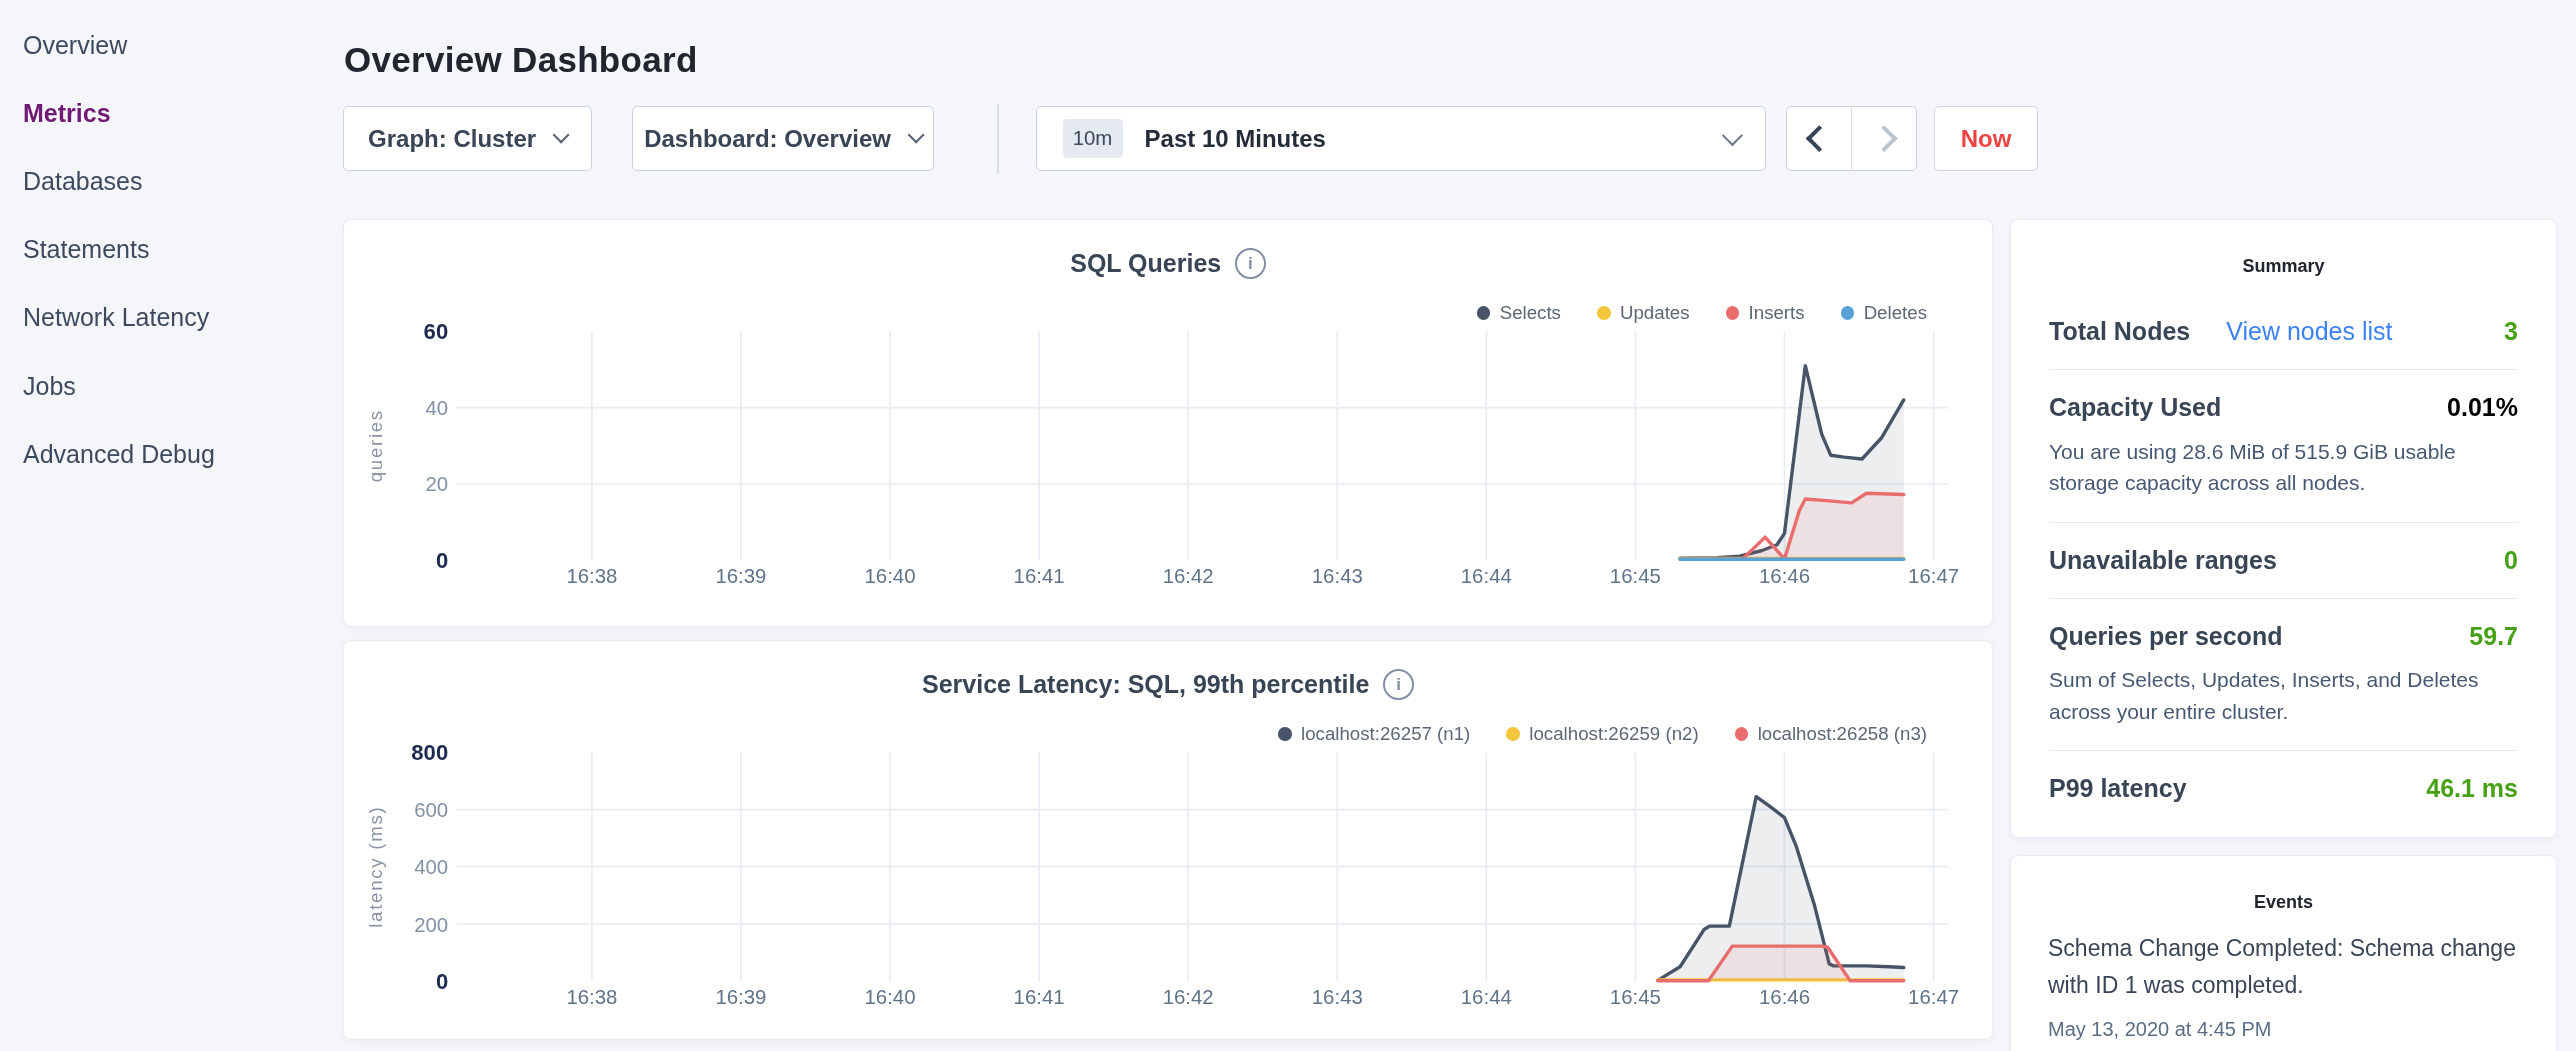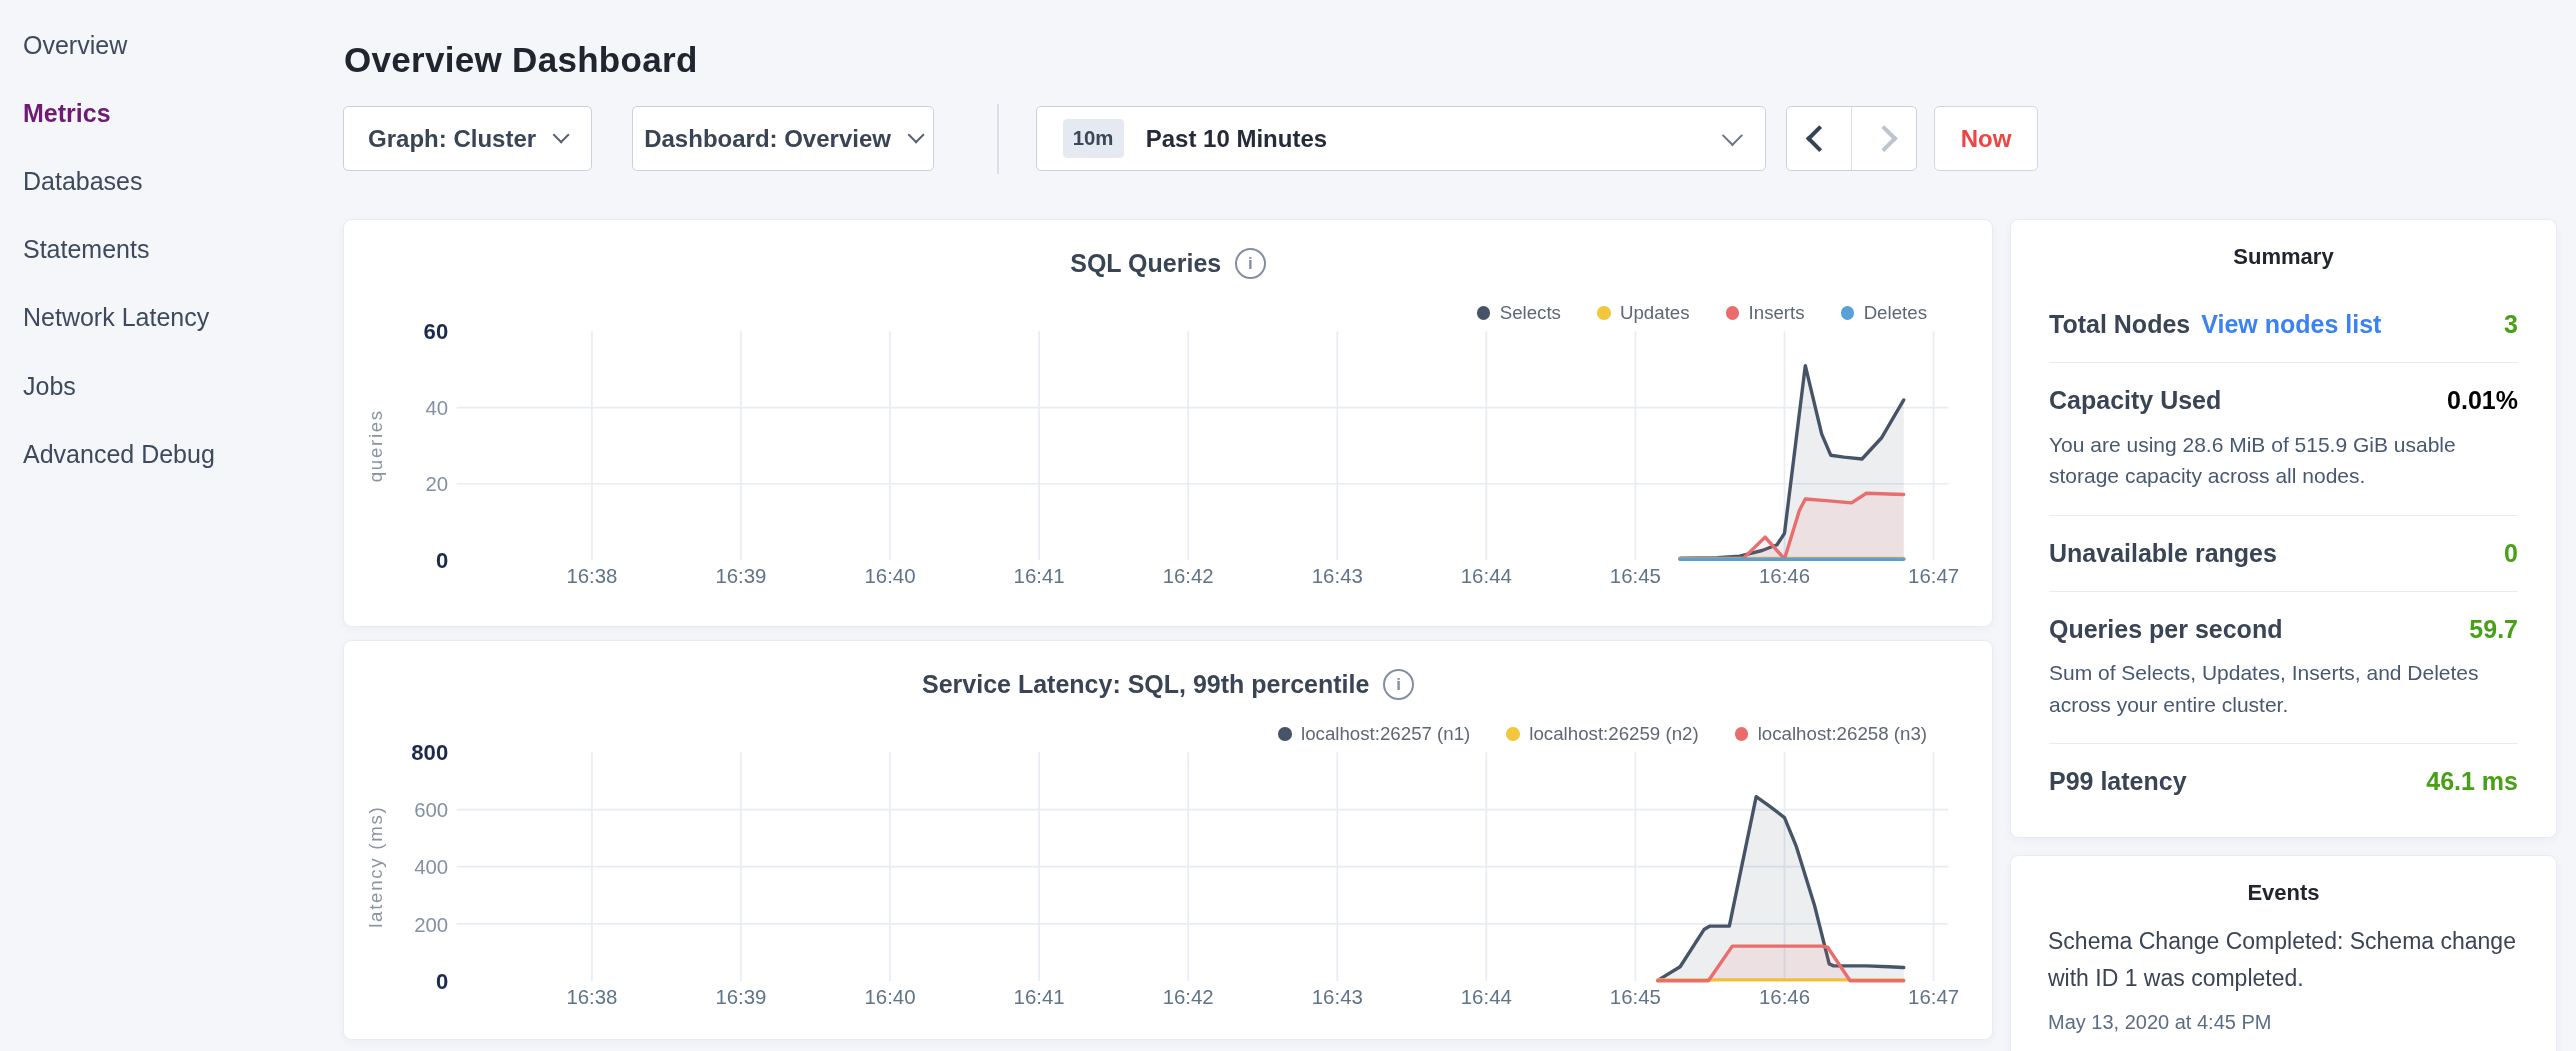--- a/index.html
+++ b/index.html
@@ -17,21 +17,21 @@
   
   .ctl{position:absolute;top:106px;height:65px;background:#fff;border:0.9px solid #c9d1dd;border-radius:5.1px;
        box-sizing:border-box;display:flex;align-items:center;justify-content:center;gap:18.7px;
        font-size:24px;font-weight:700;color:#394455;cursor:pointer;}
   #dd-graph{left:343px;width:249px;}
   #dd-dashboard{left:632px;width:302px;}
   .vdiv{position:absolute;left:997px;top:104px;width:1.7px;height:70px;background:#d9dee7;}
   .timebox{position:absolute;left:1036px;top:106px;width:730px;height:65px;background:#fff;
            border:0.9px solid #c9d1dd;border-radius:5.1px;box-sizing:border-box;display:flex;align-items:center;
            padding:0 25.5px;gap:22px;cursor:pointer;}
-  .badge{background:#e4e9f2;border-radius:4.3px;font-size:20.4px;font-weight:700;color:#3c4758;padding:7.7px 10.2px;}
+  .badge{background:#e4e9f2;border-radius:4.3px;font-size:20.4px;font-weight:400;color:#3c4758;padding:7.7px 10.2px;}
   .time-label{font-size:24px;font-weight:700;color:#252c39;flex:1;}
   .chev{display:inline-block;width:10.2px;height:10.2px;border-right:2.6px solid #566073;border-bottom:2.6px solid #566073;
         transform:rotate(45deg);margin-top:-6.8px;}
   .chev.big{width:12.8px;height:12.8px;border-width:2.6px;border-color:#6b7686;}
   .pager{position:absolute;left:1786px;top:106px;width:131px;height:65px;background:#fff;border:0.9px solid #c9d1dd;
          border-radius:5.1px;box-sizing:border-box;display:flex;}
   .pager .half{flex:1;display:flex;align-items:center;justify-content:center;background:none;border:none;cursor:pointer;}
   .pager .half.prev{border-right:0.9px solid #d9dee7;}
   .chev-left{display:inline-block;width:14.5px;height:14.5px;border-left:4.3px solid #364356;border-bottom:4.3px solid #364356;transform:rotate(45deg);}
   .chev-right{display:inline-block;width:14.5px;height:14.5px;border-right:4.3px solid #bcc4d0;border-top:4.3px solid #bcc4d0;transform:rotate(45deg);}
@@ -56,26 +56,26 @@
   .dot{width:13.6px;height:13.6px;border-radius:50%;flex:none;}
   .plot{position:absolute;left:0;top:0;}
 
   .grid{stroke:#e8ecf3;stroke-width:2;}
   .yt{fill:#8291a5;font-size:24px;}
   .yt-b{fill:#1b2a4e;font-size:26px;font-weight:700;}
   .xt{fill:#5f7389;font-size:24px;}
   .unit{fill:#8a93a3;font-size:22px;letter-spacing:2px;}
 
   
-  .panel-title{font-size:22px;font-weight:700;color:#20252e;text-align:center;margin:24px 0 17px;}
+  .panel-title{font-size:18px;font-weight:700;color:#20252e;text-align:center;margin:36px 0 17px;}
   .srow{padding:23px 0;border-bottom:0.9px solid #e8ebf1;}
   .srow:last-child{border-bottom:none;}
   .srow-head{display:flex;align-items:baseline;}
   .srow-label{font-size:25px;font-weight:700;color:#394455;}
-  .srow-link{font-size:25px;font-weight:700;margin-left:11px;cursor:pointer;text-decoration:none;}
+  .srow-link{font-size:25px;font-weight:400;margin-left:36px;cursor:pointer;text-decoration:none;}
   .srow-value{margin-left:auto;font-size:25px;font-weight:700;white-space:nowrap;}
   .srow-desc{margin-top:13.6px;font-size:21px;line-height:1.5;color:#475872;}
   .event-text{font-size:23px;line-height:1.62;color:#394455;margin-top:10.2px;}
   .event-time{font-size:20px;color:#5a6d85;margin-top:13.6px;}
 </style>
 </head>
 <body>
 
 <div class="screen">
 

